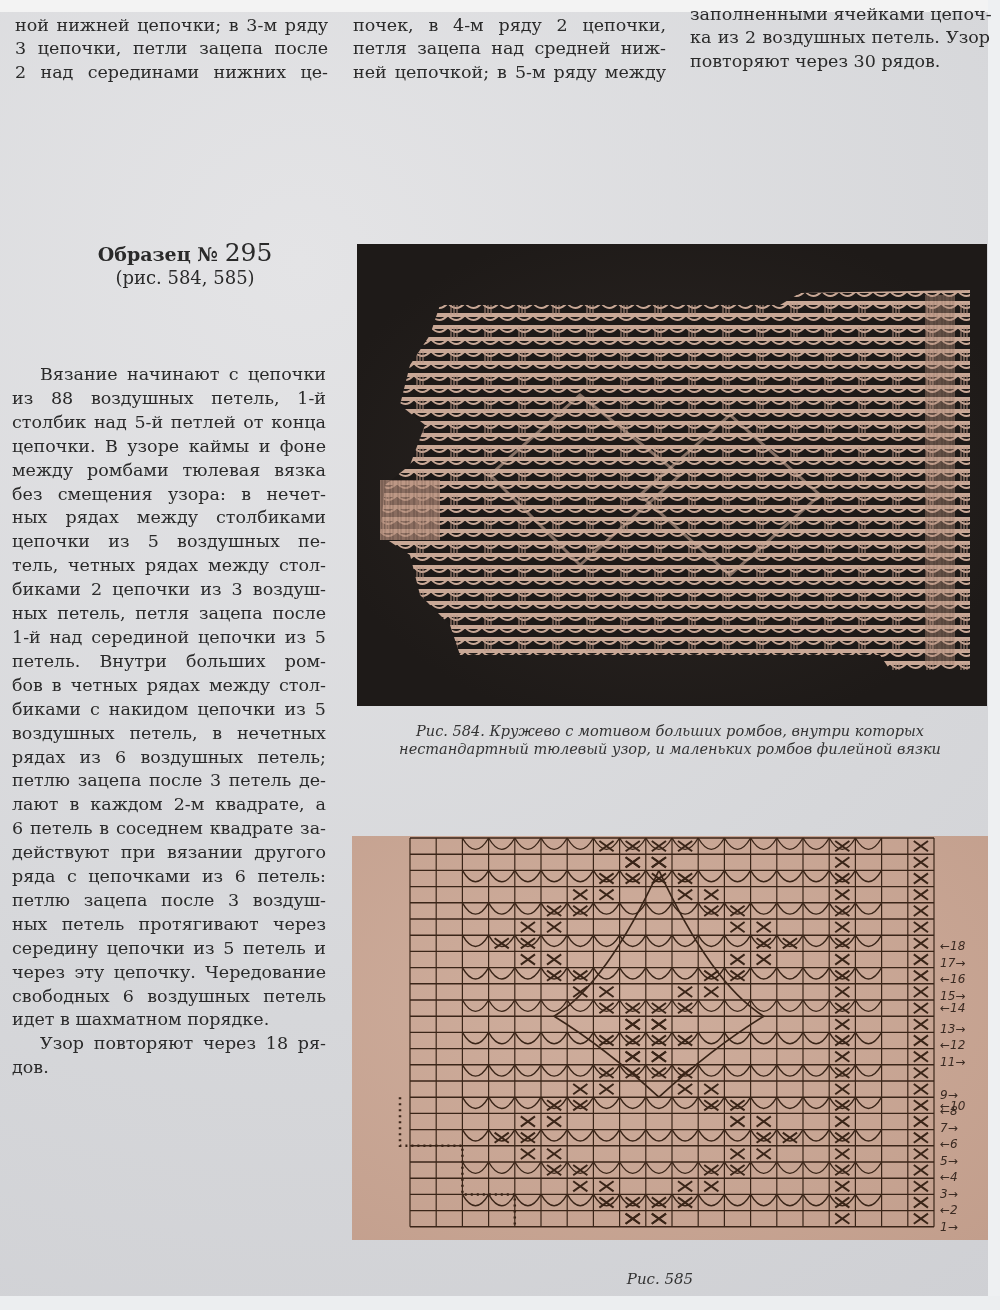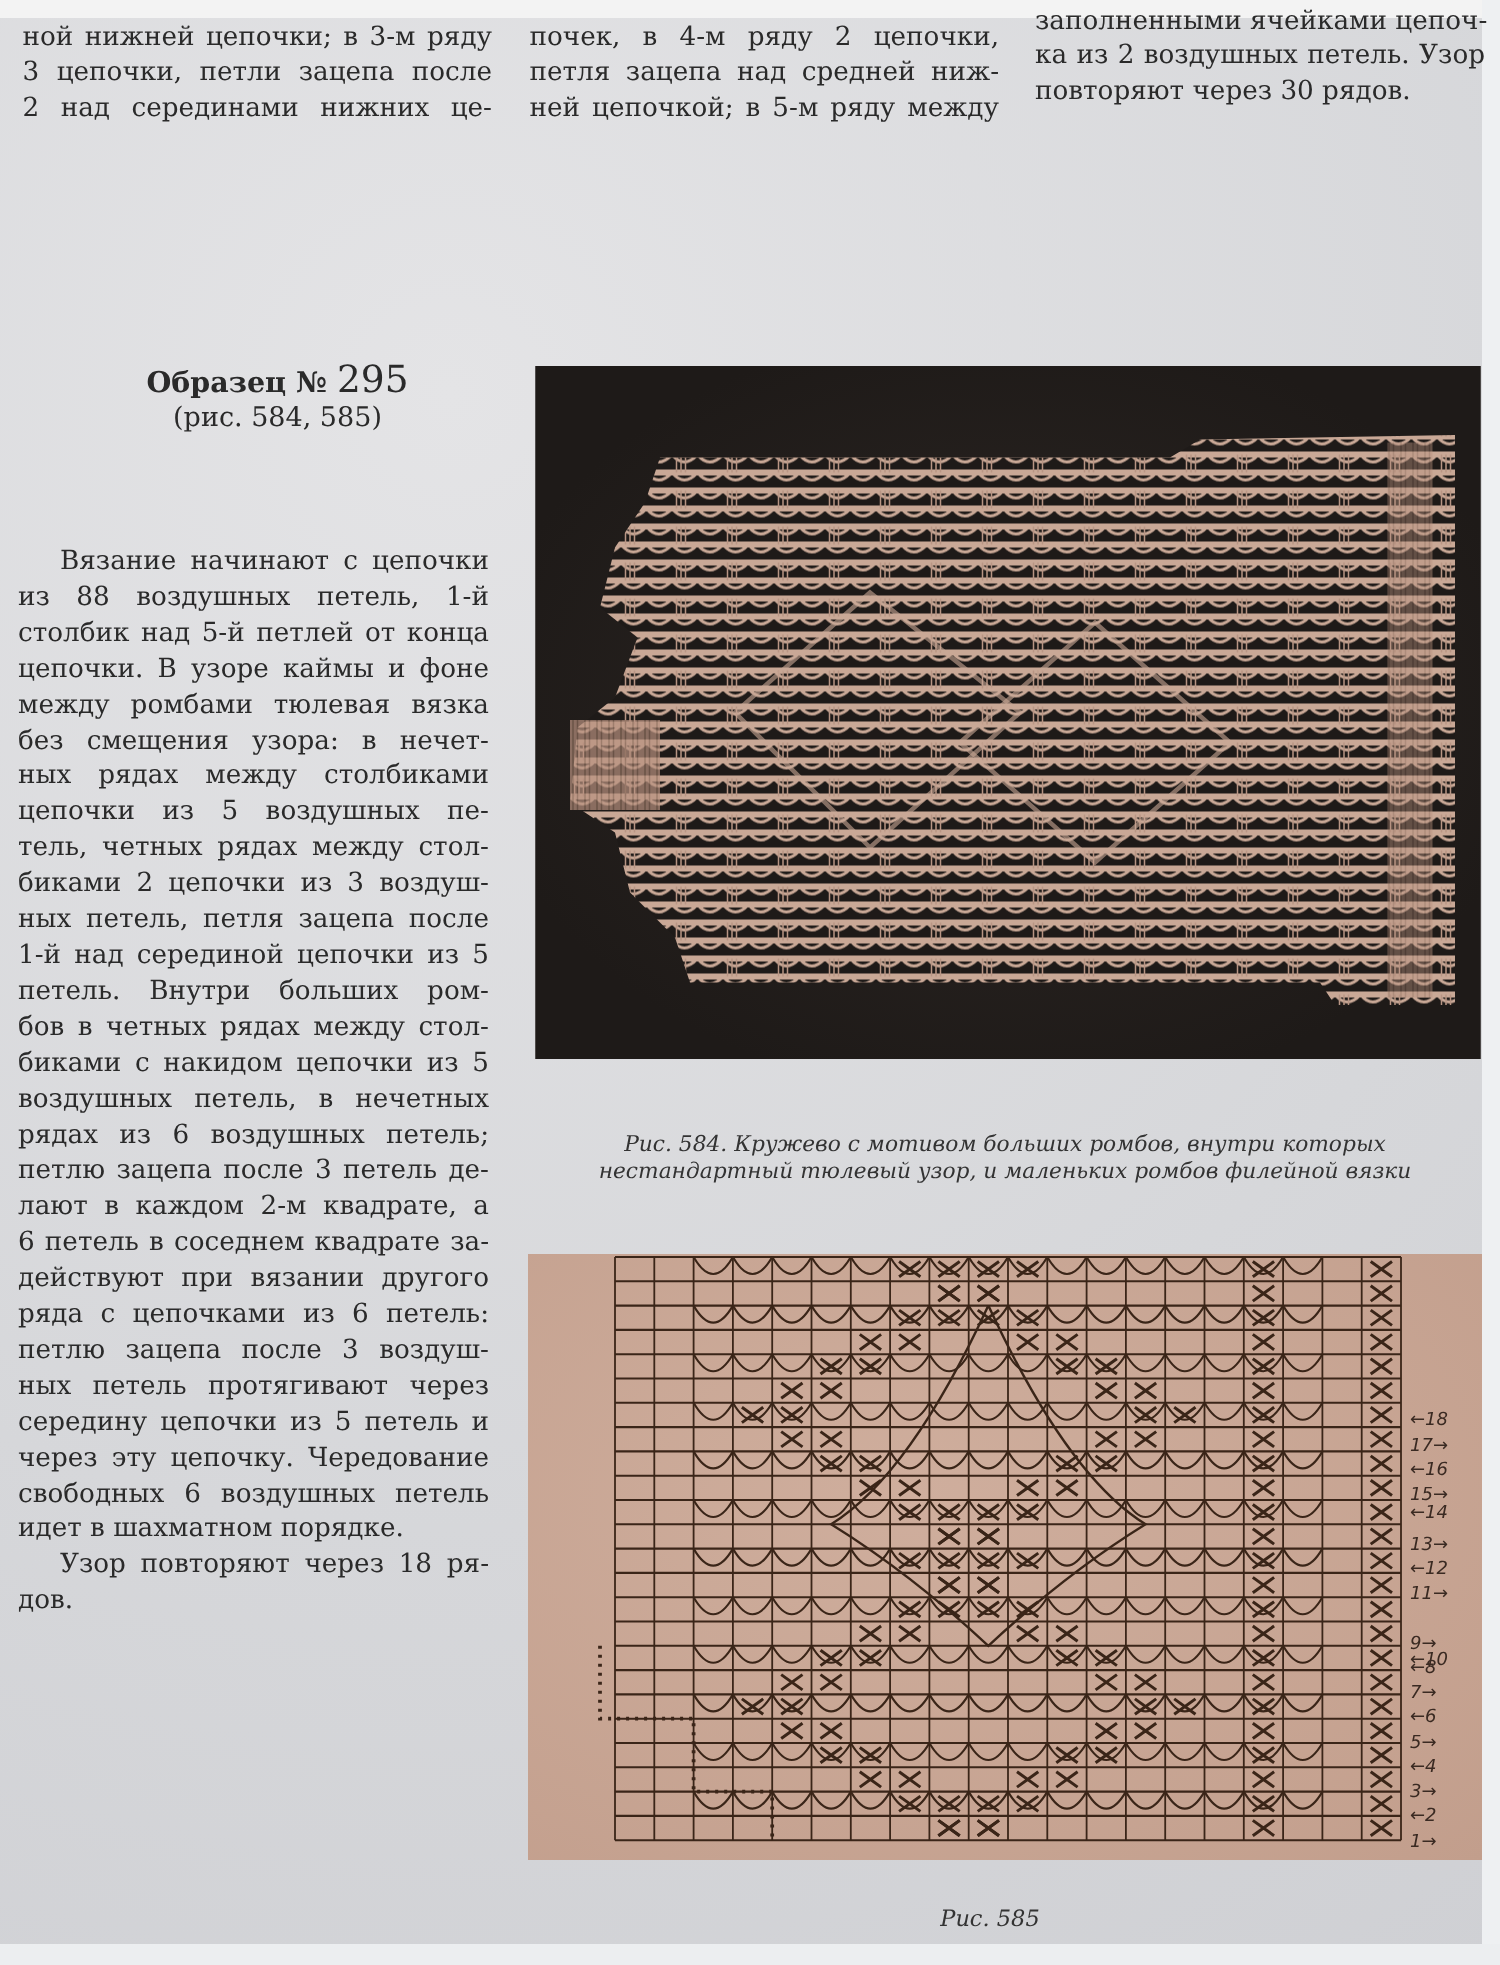--- a/index.html
+++ b/index.html
@@ -27,21 +27,21 @@
   .indent { text-indent: 28px; }
   .photo {
     position: absolute; left: 357px; top: 244px; width: 630px; height: 462px;
     background: #241f1c;
     background-image: radial-gradient(ellipse at 50% 50%, #2d2724 0%, #1e1a18 80%);
   }
   .lace {
     position: absolute; left: 380px; top: 275px; width: 590px; height: 400px;
   }
   .caption {
-    position: absolute; left: 365px; top: 754px; width: 610px; text-align: center;
+    position: absolute; left: 365px; top: 722px; width: 610px; text-align: center;
     font-style: italic; font-size: 14.5px; line-height: 18px; color: #333;
   }
   .chart-bg {
     position: absolute; left: 352px; top: 836px; width: 636px; height: 404px;
     background: #c8a695;
     background-image: radial-gradient(ellipse at 40% 40%, #cfae9d 0%, #c29e8c 100%);
   }
   .chart-svg { position: absolute; left: 352px; top: 836px; width: 636px; height: 404px; }
   .row-labels { position: absolute; left: 940px; top: 938px; width: 45px; }
   .row-label {

